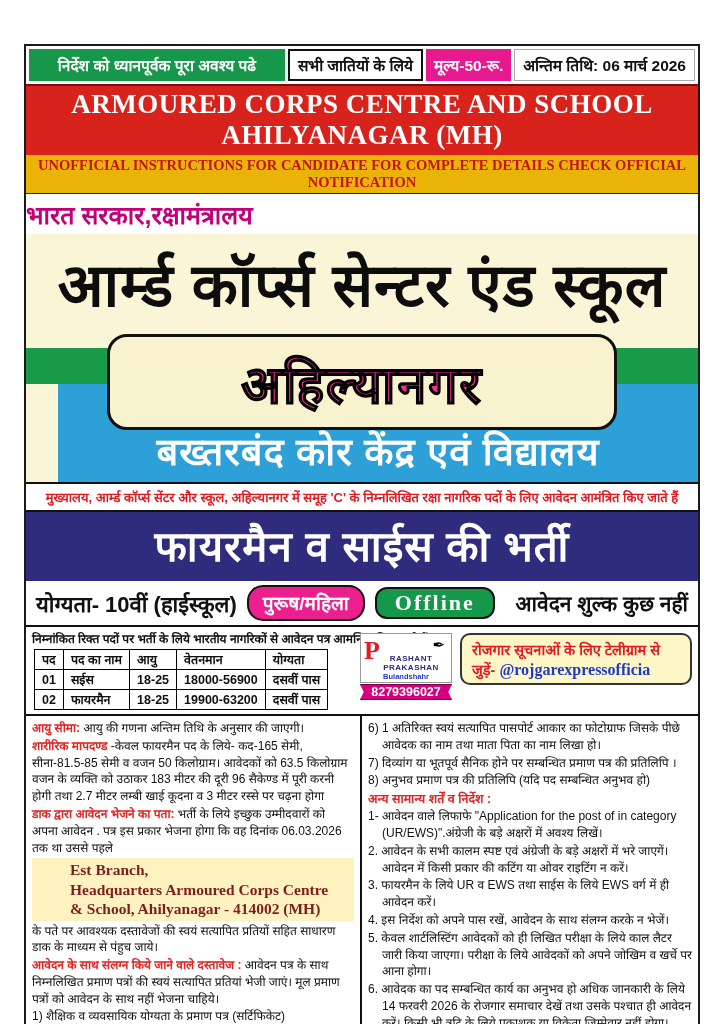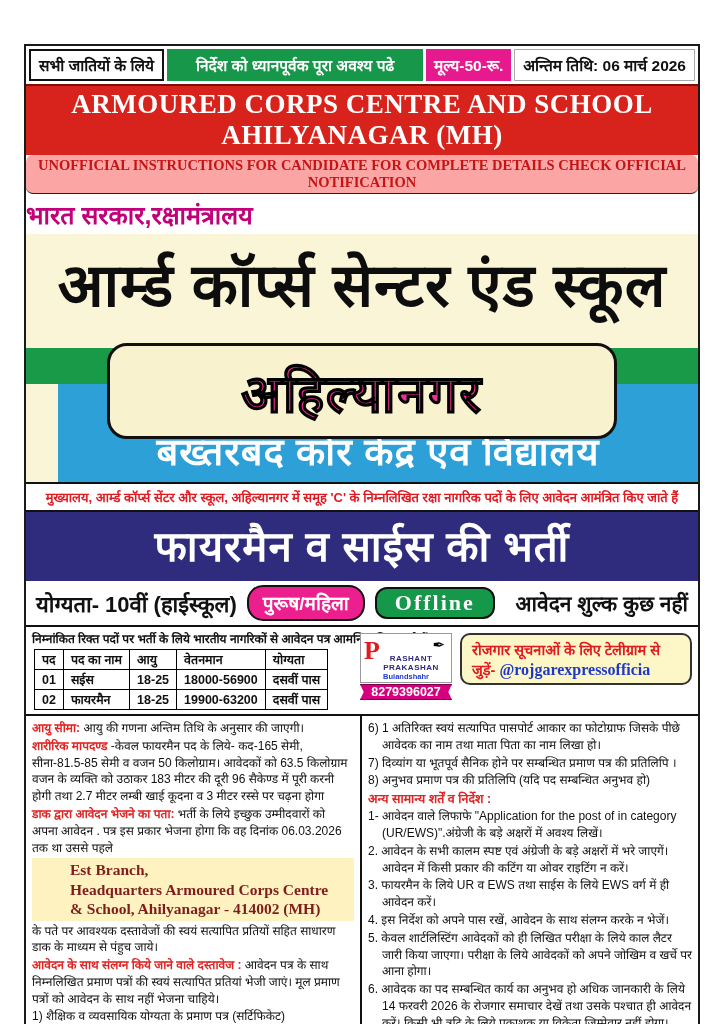--- a/index.html
+++ b/index.html
@@ -9,32 +9,32 @@
   
   .topbar { display:flex; align-items:stretch; background:#fff; padding:3px 3px; gap:3px; }
   .topbar .cell { display:flex; align-items:center; justify-content:center; font-weight:bold; font-size:15.5px; padding:3px 8px; white-space:nowrap; }
   .cell-castes { border:2px solid #111; background:#fff; color:#111; flex:0 0 auto; }
   .cell-instruction { background:#17974a; color:#fff; flex:1 1 auto; }
   .cell-price { background:#e7198e; color:#ffffff; flex:0 0 auto; }
   .cell-date { background:#fff; color:#111; flex:0 0 auto; border:1px solid #aaa; }
 
   .red-banner { background:#d8231c; border-top:2px solid #7d0d0a; color:#fff; text-align:center;
     font-family:"Liberation Serif","DejaVu Serif",serif; font-weight:bold; font-size:27px; padding:3px 0 4px; letter-spacing:.5px; }
-  .unofficial { background:#fca5a5; color:#c41414; text-align:center; font-family:"Liberation Serif","DejaVu Serif",serif;
-    font-weight:bold; font-size:14.5px; padding:2px 0; border-bottom:1.5px solid #222;border-radius:7px; }
+  .unofficial { background:#eab308; color:#c41414; text-align:center; font-family:"Liberation Serif","DejaVu Serif",serif;
+    font-weight:bold; font-size:14.5px; padding:2px 0; border-bottom:1.5px solid #222; }
 
   .hero { background:#fbf5d8; }
   .govt-strip { background:#fff; text-align:left; padding:3px 0; }
   .govt-strip span { color:#c10079; font-size:25px; font-weight:bold; }
   .big-title { text-align:center; font-size:60px; font-weight:900; color:#0d0d0d; padding:8px 0 2px; letter-spacing:1px; }
 
   .band-area { position:relative; height:156px; }
   .green-band { position:absolute; left:0; right:0; top:22px; height:36px; background:#189a49; }
   .blue-band { position:absolute; left:0; right:0; top:58px; bottom:0; background:#2da0d8;margin-left:32px; }
-  .city-box { position:absolute; left:50%; transform:translateX(-50%); top:17px; width:510px; height:96px;
+  .city-box { position:absolute; left:50%; transform:translateX(-50%); top:8px; width:510px; height:96px;
     background:#f8f2cf; border:3px solid #111; border-radius:20px; display:flex; align-items:center; justify-content:center; }
   .city-box span { color:#ef2f96; font-size:52px; font-weight:900; -webkit-text-stroke:1.5px #000; letter-spacing:2px; }
   .subtitle { position:absolute; left:0; right:0; bottom:6px; text-align:center; color:#fff; font-size:38px; font-weight:900; letter-spacing:1px; }
 
   .intro-line { background:#fff; border-top:2px solid #111; border-bottom:2px solid #111; color:#e01b22;
     font-weight:bold; font-size:13px; text-align:center; padding:4px 4px; }
 
   .navy-banner { background:#2f2c7d; color:#fff; text-align:center; font-size:42px; font-weight:900; padding:4px 0 8px; letter-spacing:1px; }
 
   .qual-row { background:#fff; display:flex; align-items:center; gap:10px; padding:4px 10px; border-bottom:2px solid #111; }
@@ -71,22 +71,22 @@
   .addr { background:#fdf2c0; padding:2px 4px 2px 38px; margin:2px 0; }
   .addr span { display:block; color:#7f1d1d; font-weight:bold; font-size:15.5px; font-family:"Liberation Serif","DejaVu Serif",serif; line-height:1.25; }
   .terms-head { color:#e02525; font-weight:900; font-size:12.5px; margin:1px 0; }
 </style>
 </head>
 <body>
 
 <div class="poster">
 
   <div class="topbar">
+    <div class="cell cell-instruction">निर्देश को ध्यानपूर्वक पूरा अवश्य पढे</div>
     <div class="cell cell-castes">सभी जातियों के लिये</div>
-    <div class="cell cell-instruction">निर्देश को ध्यानपूर्वक पूरा अवश्य पढे</div>
     <div class="cell cell-price">मूल्य-50-रू.</div>
     <div class="cell cell-date">अन्तिम तिथि: 06 मार्च 2026</div>
   </div>
 
   <div class="red-banner">ARMOURED CORPS CENTRE AND SCHOOL AHILYANAGAR (MH)</div>
   <div class="unofficial">UNOFFICIAL INSTRUCTIONS FOR CANDIDATE FOR COMPLETE DETAILS CHECK OFFICIAL NOTIFICATION</div>
 
   <div class="hero">
     <div class="govt-strip">
       <span>भारत सरकार,रक्षामंत्रालय</span>

